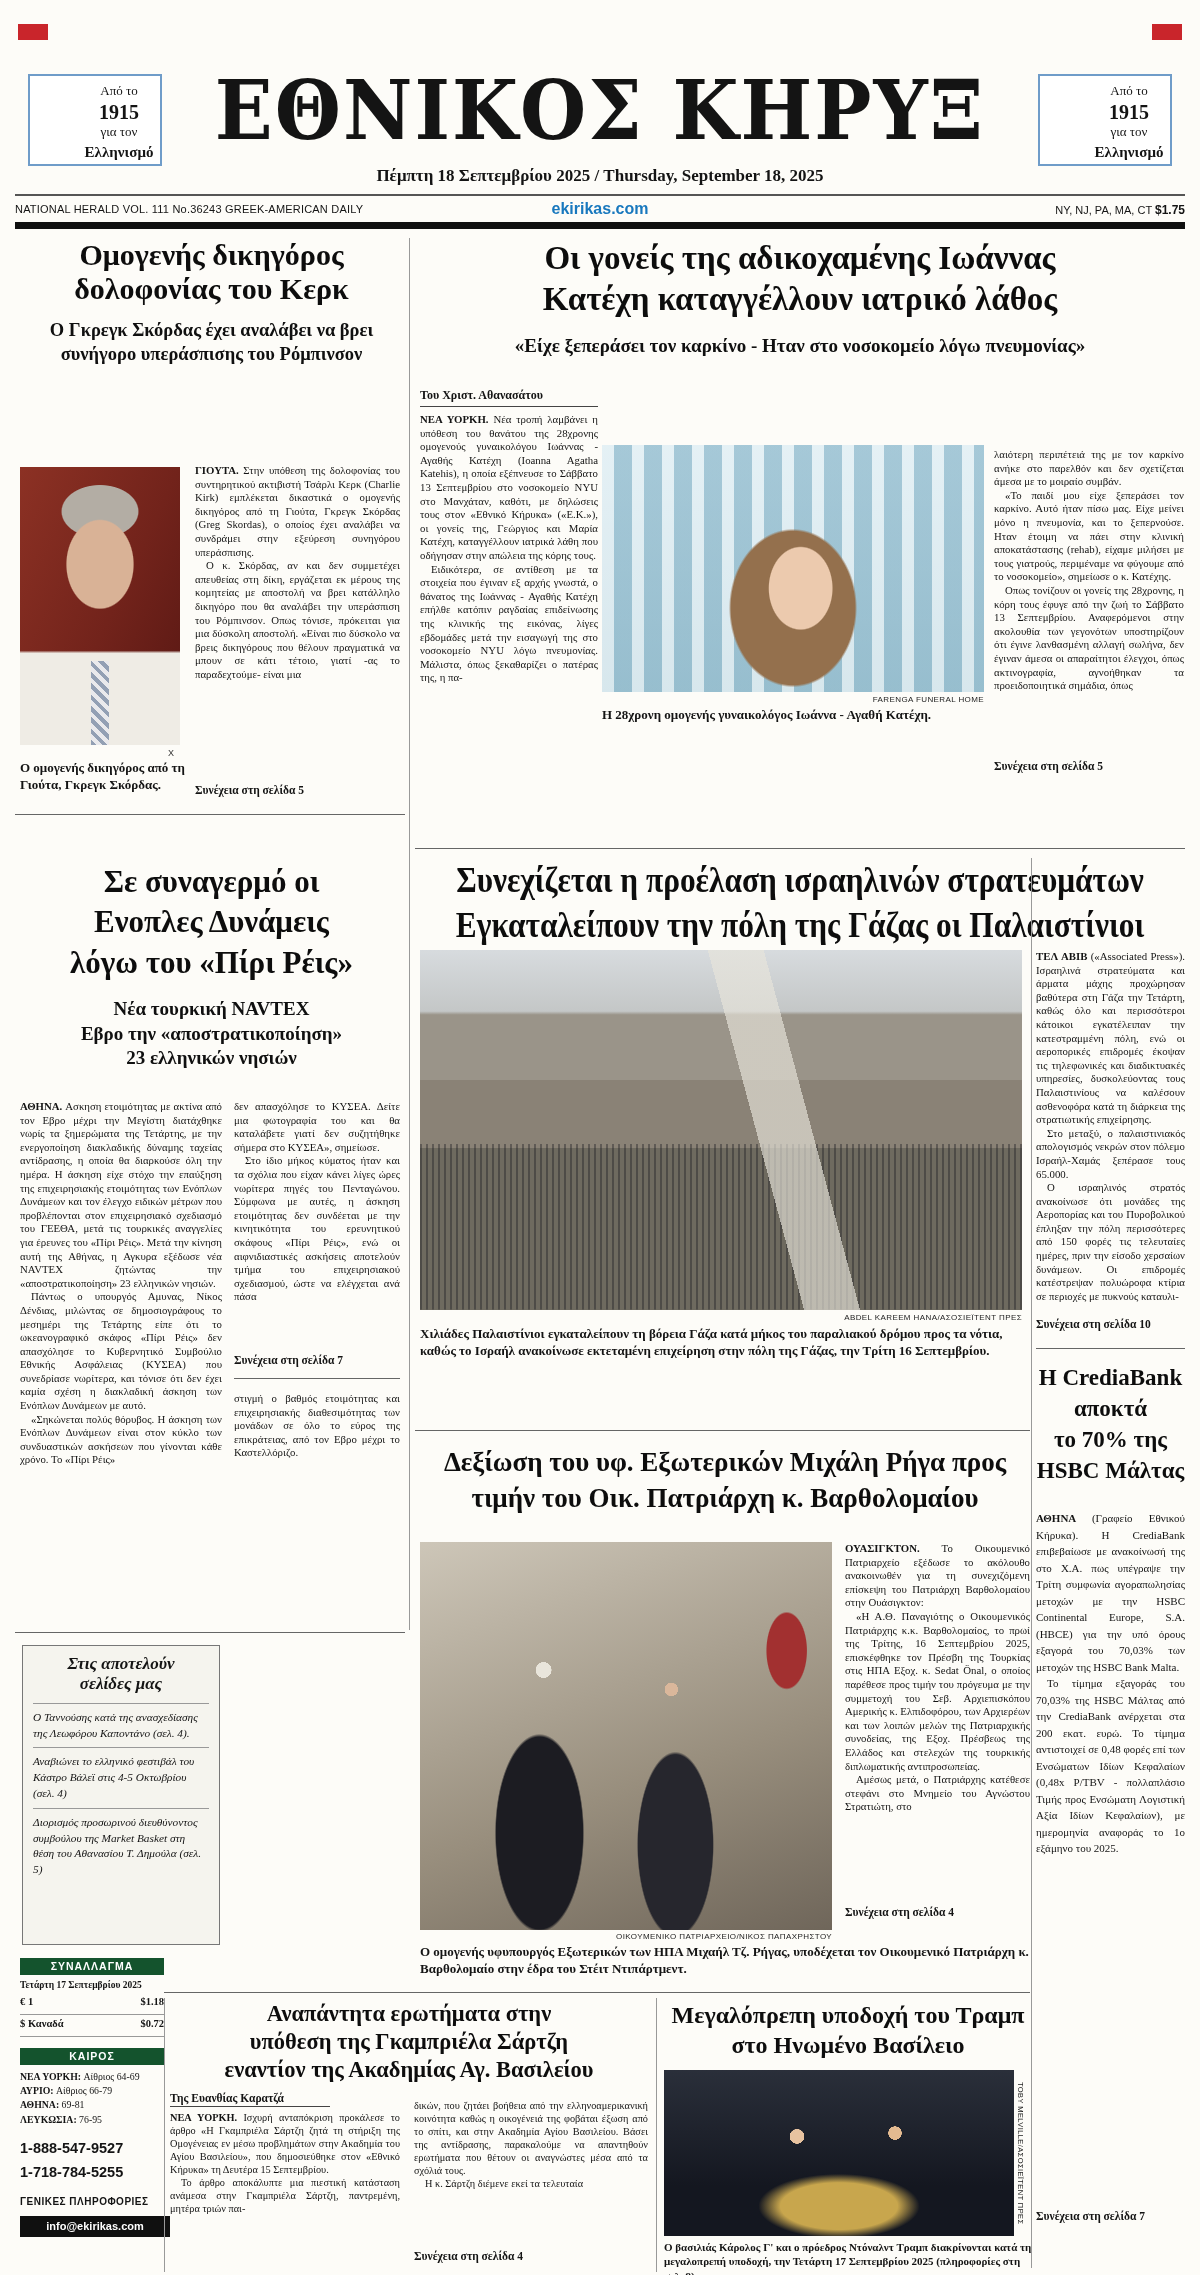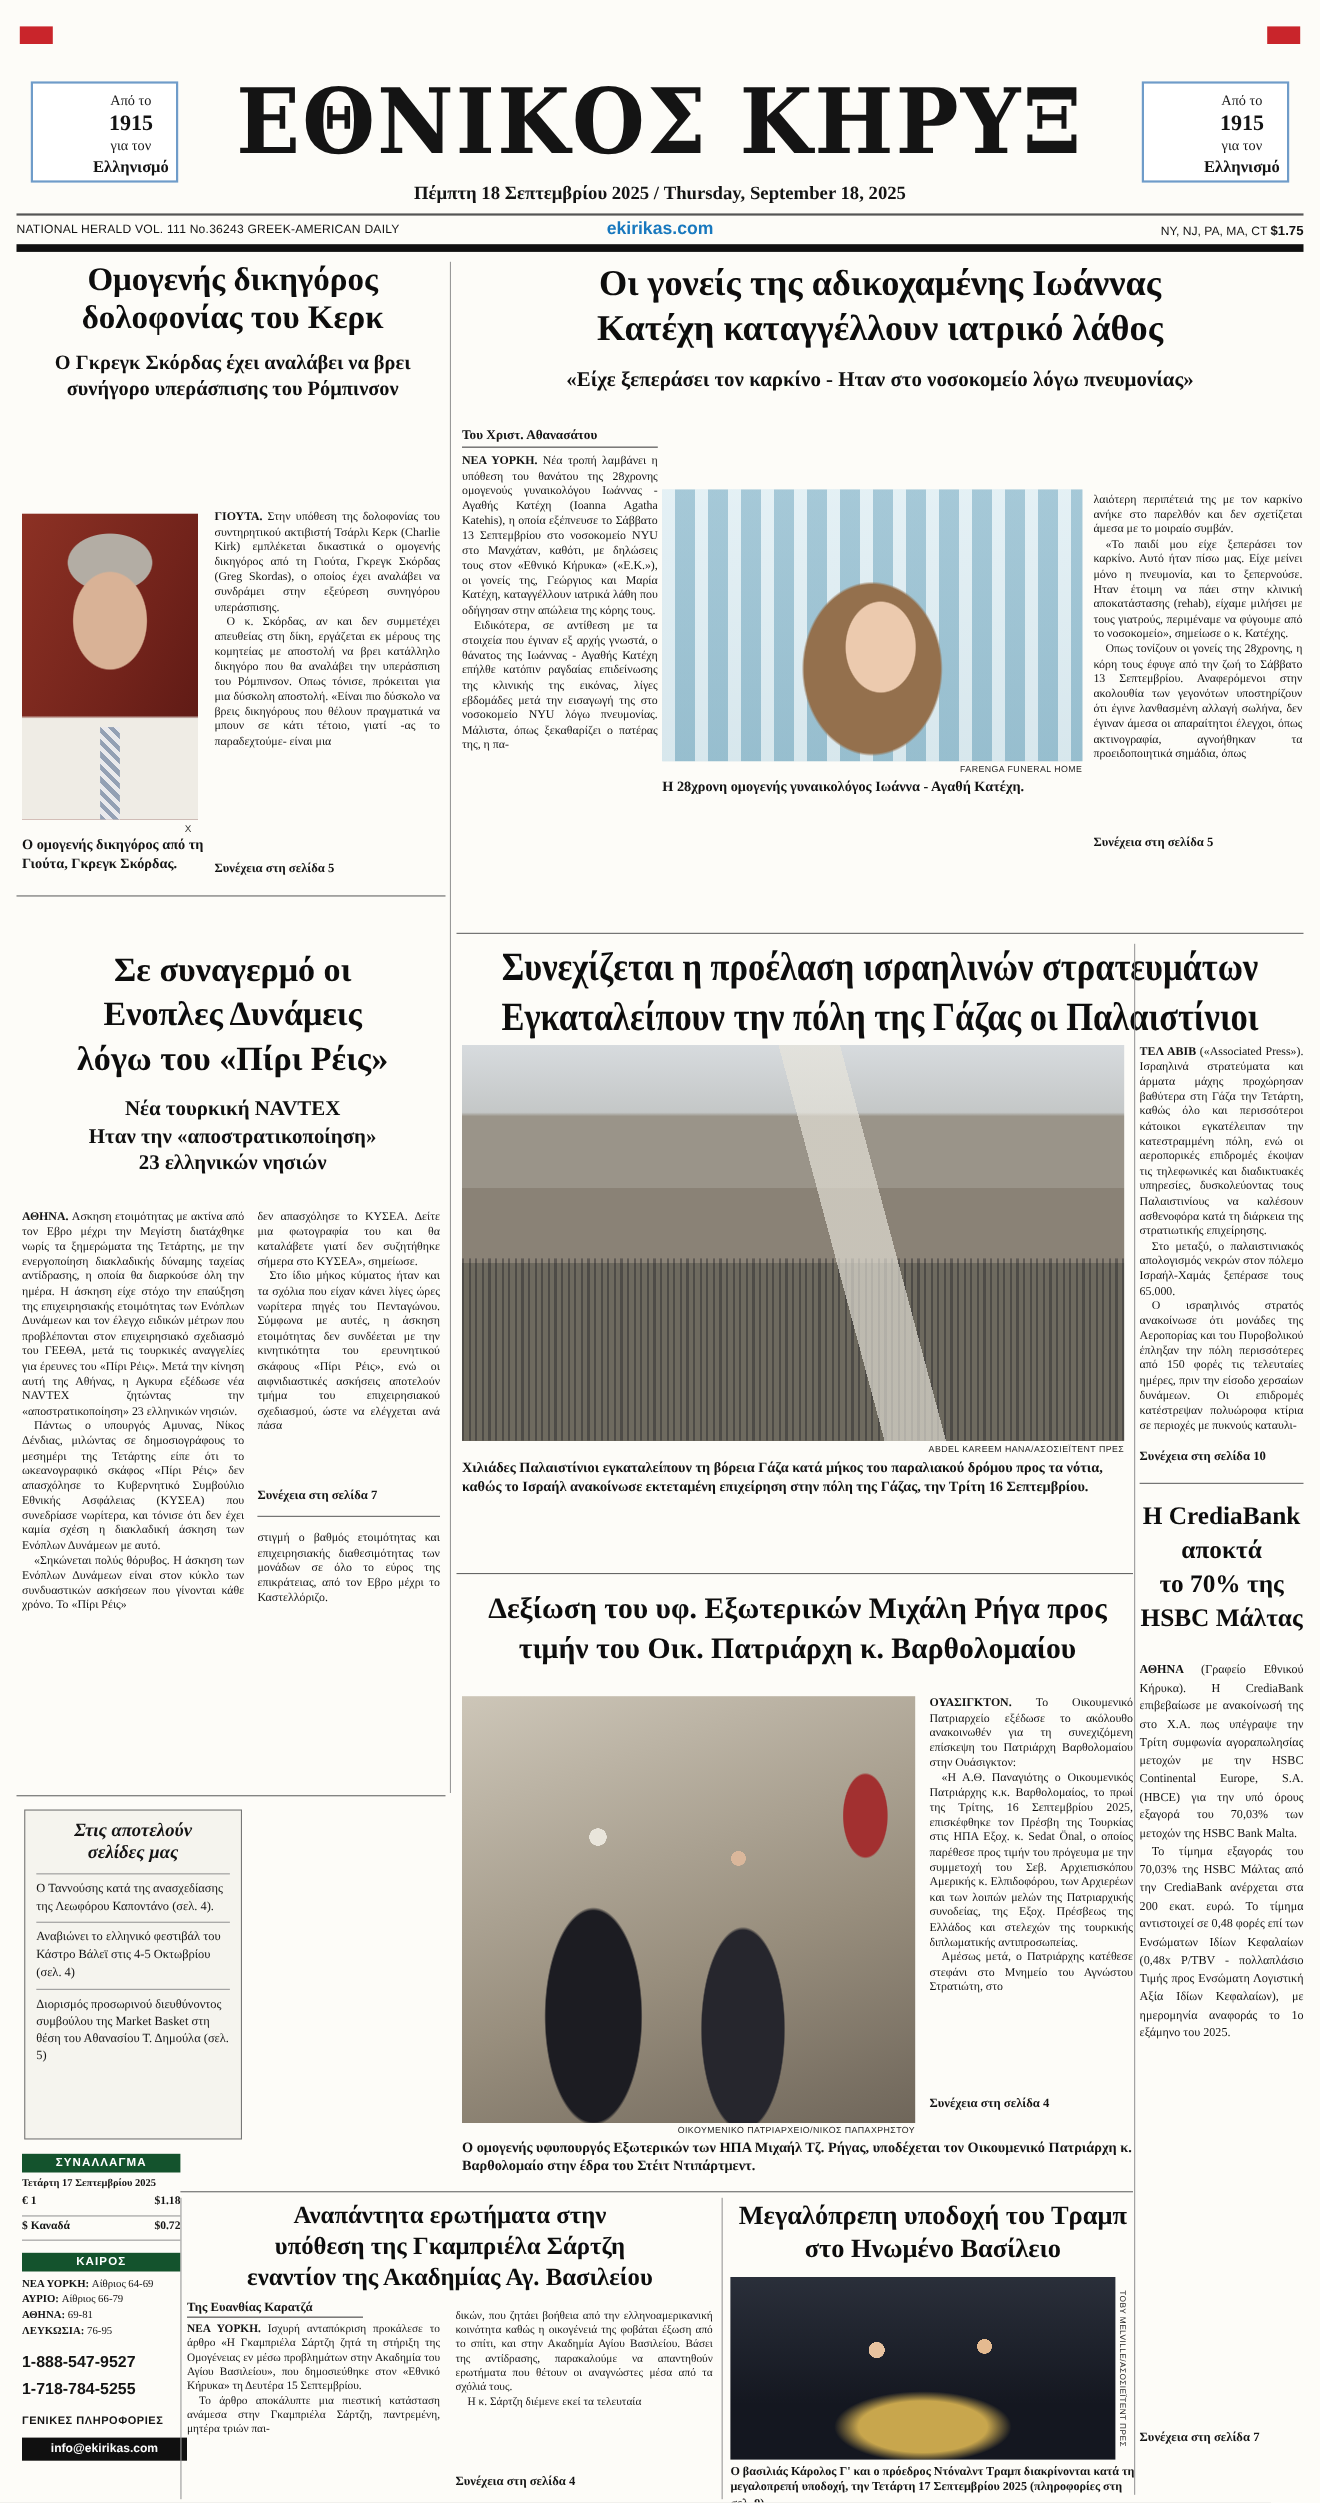--- a/index.html
+++ b/index.html
@@ -46,21 +46,21 @@
   #piri-sub{font-size:19px;line-height:1.3;}
   #gaza-hl{font-size:33px;line-height:1.25;transform:scale(.95,1.1);transform-origin:center top;}
   #patr-hl{font-size:27px;line-height:1.35;}
   #credia-hl{font-size:23px;line-height:1.35;}
   #sartzi-hl{font-size:22.5px;line-height:1.25;}
   #trump-hl{font-size:24px;line-height:1.25;}
   
   #inside-box{left:22px;top:1645px;width:198px;height:300px;border:1.5px solid #777;background:#f5f4ee;
       box-sizing:border-box;padding:8px 10px;}
   #inside-box .inbox-hd{font-size:17px;font-weight:bold;font-style:italic;text-align:center;line-height:1.2;margin-bottom:8px;}
-  .inbox-item{font-size:11.3px;line-height:1.4;margin:0;padding:6px 0;border-top:1px solid #999;}
+  .inbox-item{font-size:11.3px;font-style:italic;line-height:1.4;margin:0;padding:6px 0;border-top:1px solid #999;}
   .sb-bar{position:absolute;left:20px;width:144px;height:17px;background:#14532d;color:#fff;
       font-family:"Liberation Sans",sans-serif;font-weight:bold;font-size:10.5px;letter-spacing:1px;
       text-align:center;line-height:17px;}
   .sb-date{position:absolute;left:20px;width:144px;text-align:left;font-weight:bold;font-size:9.5px;}
   .fx-row{position:absolute;left:20px;width:144px;font-size:10.5px;font-weight:bold;border-bottom:1px solid #999;height:18px;}
   .fx-row span:first-child{float:left;}
   .fx-row span:last-child{float:right;}
   .weather{position:absolute;left:20px;width:150px;}
   .weather-line{margin:0;font-size:9.8px;line-height:1.45;text-indent:0;}
   .phone{position:absolute;left:20px;width:160px;font-weight:bold;font-size:14.5px;font-family:"Liberation Sans",sans-serif;}
@@ -190,21 +190,21 @@
   <div class="hrule" style="left:415px;top:848px;width:770px;"></div>
 
   <section class="abs" style="left:15px;top:862px;width:393px;">
     <div class="hl" id="piri-hl">
         <div class="hl-line">Σε συναγερμό οι</div>
         <div class="hl-line">Ενοπλες Δυνάμεις</div>
         <div class="hl-line">λόγω του «Πίρι Ρέις»</div>
       </div>
     <div class="sub" id="piri-sub" style="margin-top:14px;">
         <div class="sub-line">Νέα τουρκική NAVTEX</div>
-        <div class="sub-line">Ηταν την «αποστρατικοποίηση»</div>
+        <div class="sub-line">Εβρο την «αποστρατικοποίηση»</div>
         <div class="sub-line">23 ελληνικών νησιών</div>
       </div>
   </section>
   <div class="abs body-col" style="left:20px;top:1100px;width:202px;height:528px;">
       <p class="para"><b>ΑΘΗΝΑ. </b>Ασκηση ετοιμότητας με ακτίνα από τον Εβρο μέχρι την Μεγίστη διατάχθηκε νωρίς τα ξημερώματα της Τετάρτης, με την ενεργοποίηση διακλαδικής δύναμης ταχείας αντίδρασης, η οποία θα διαρκούσε όλη την ημέρα. Η άσκηση είχε στόχο την επαύξηση της επιχειρησιακής ετοιμότητας των Ενόπλων Δυνάμεων και τον έλεγχο ειδικών μέτρων που προβλέπονται στον επιχειρησιακό σχεδιασμό του ΓΕΕΘΑ, μετά τις τουρκικές αναγγελίες για έρευνες του «Πίρι Ρέις». Μετά την κίνηση αυτή της Αθήνας, η Αγκυρα εξέδωσε νέα NAVTEX ζητώντας την «αποστρατικοποίηση» 23 ελληνικών νησιών.</p>
       <p class="para">Πάντως ο υπουργός Αμυνας, Νίκος Δένδιας, μιλώντας σε δημοσιογράφους το μεσημέρι της Τετάρτης είπε ότι το ωκεανογραφικό σκάφος «Πίρι Ρέις» δεν απασχόλησε το Κυβερνητικό Συμβούλιο Εθνικής Ασφάλειας (ΚΥΣΕΑ) που συνεδρίασε νωρίτερα, και τόνισε ότι δεν έχει καμία σχέση η διακλαδική άσκηση των Ενόπλων Δυνάμεων με αυτό.</p>
       <p class="para">«Σηκώνεται πολύς θόρυβος. Η άσκηση των Ενόπλων Δυνάμεων είναι στον κύκλο των συνδυαστικών ασκήσεων που γίνονται κάθε χρόνο. Το «Πίρι Ρέις»</p>
     </div>
   <div class="abs body-col" style="left:234px;top:1100px;width:166px;height:252px;">
       <p class="para">δεν απασχόλησε το ΚΥΣΕΑ. Δείτε μια φωτογραφία του και θα καταλάβετε γιατί δεν συζητήθηκε σήμερα στο ΚΥΣΕΑ», σημείωσε.</p>

